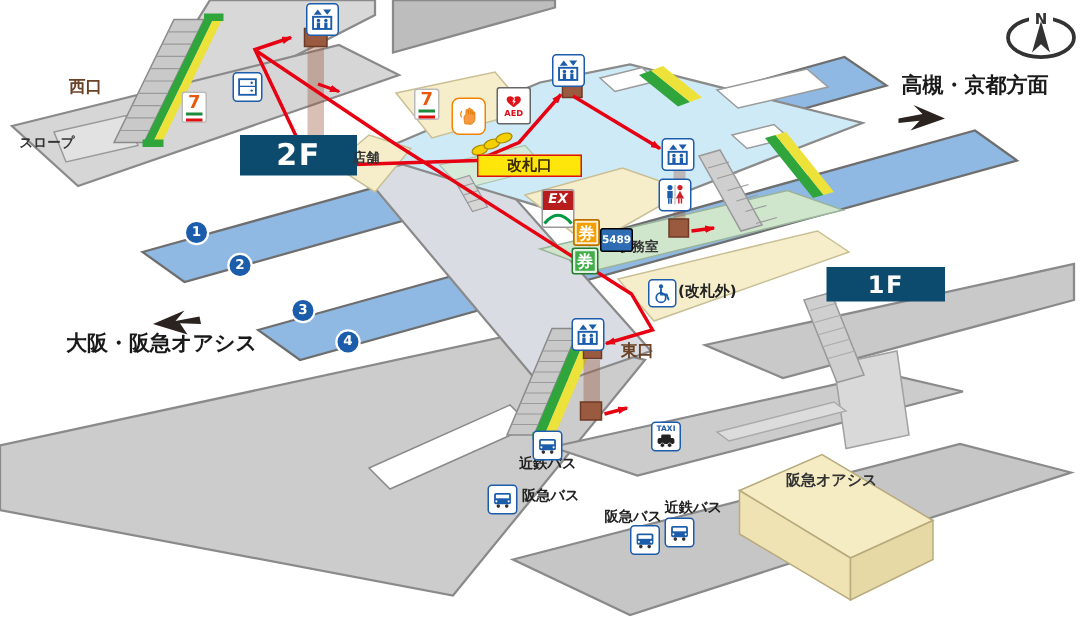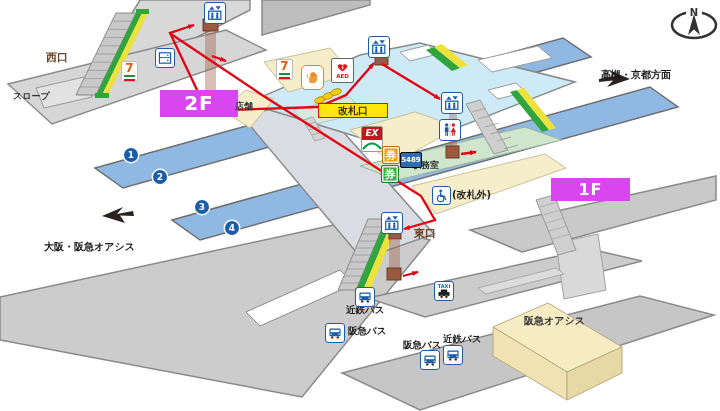--- a/index.html
+++ b/index.html
@@ -2,22 +2,22 @@
 <html><head>
 <meta charset="utf-8">
 <style>
   html,body{margin:0;padding:0;background:#fff;}
   .stage{position:relative;width:720px;height:411px;background:#fff;overflow:hidden;
          font-family:"DejaVu Sans",sans-serif;}
   .stage svg.base{position:absolute;left:0;top:0;}
   .lbl{position:absolute;color:#222;white-space:nowrap;font-weight:bold;line-height:1;}
   .lbl.exit{color:#6b4226;font-size:11px;}
   .lbl.small{font-size:9px;font-weight:bold;color:#333;}
-  .lbl.dir{font-size:10px;color:#1a1a1a;margin-top:20px;}
-  .floor-badge{position:absolute;background:#d946ef;color:#fff;font-weight:bold;
+  .lbl.dir{font-size:14px;color:#1a1a1a;}
+  .floor-badge{position:absolute;background:#0c4a6e;color:#fff;font-weight:bold;
                text-align:center;letter-spacing:1px;}
   .badge2f{left:160px;top:90px;width:78px;height:27px;font-size:20px;line-height:27px;}
   .badge1f{left:551px;top:178px;width:79px;height:23px;font-size:16px;line-height:23px;}
   .gate-badge{position:absolute;left:318px;top:103px;background:#ffe60a;border:1.5px solid #dd1111;
               color:#3a2a00;font-size:10px;font-weight:bold;padding:1px 19px;line-height:1.1;}
   .pnum{position:absolute;width:14px;height:14px;border-radius:50%;background:#1b5cab;color:#fff;
         font-size:9px;font-weight:bold;text-align:center;line-height:14px;box-shadow:0 0 0 1.5px #fff;}
   .icon{position:absolute;background:#fff;border:1.6px solid #1b5cab;border-radius:3px;
         box-sizing:border-box;display:flex;flex-direction:column;align-items:center;justify-content:center;}
   .icon svg{display:block;}

